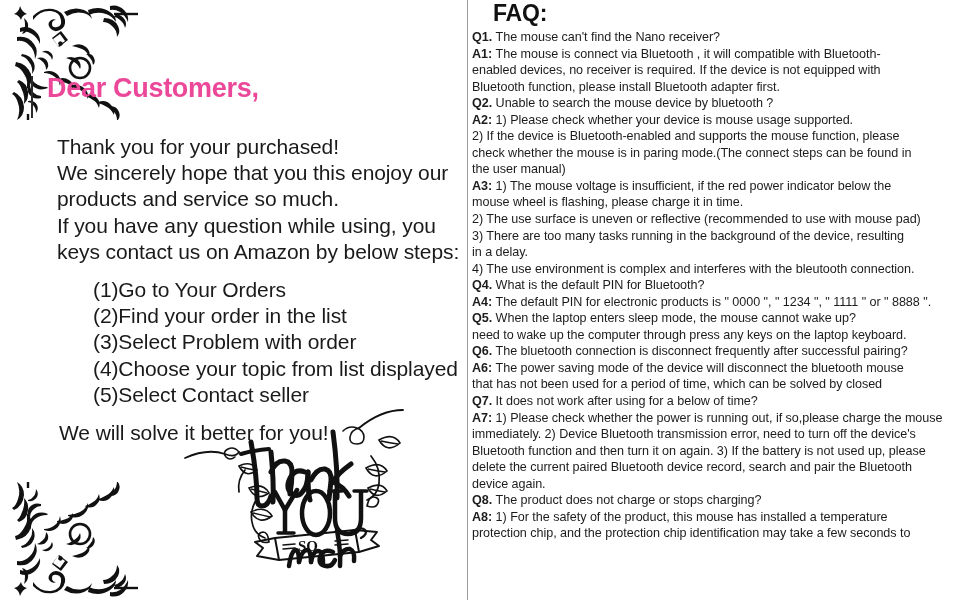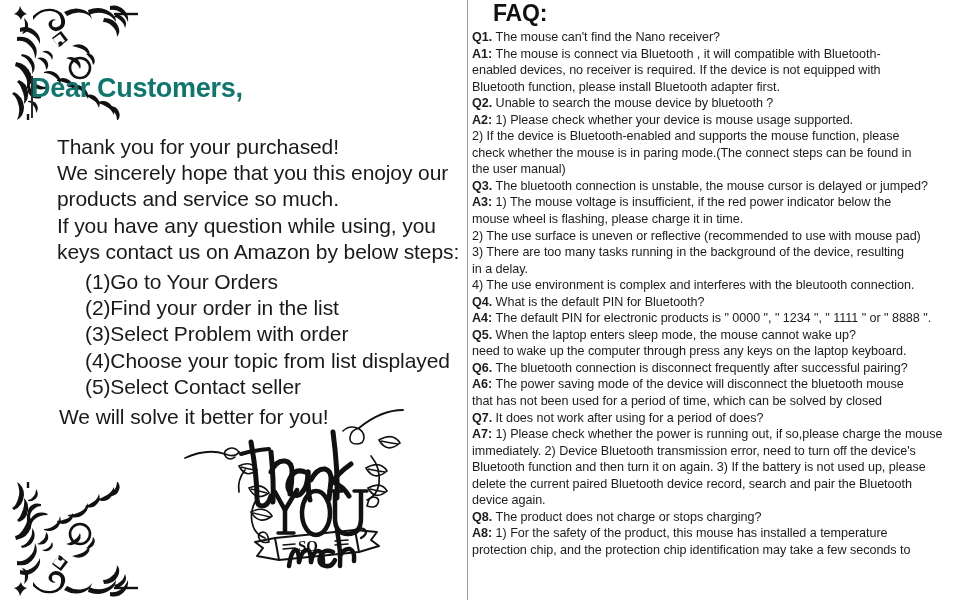--- a/index.html
+++ b/index.html
@@ -54,26 +54,26 @@
     top: 482px;
     width: 132px;
     height: 118px;
   }
 
   .greeting {
     position: absolute;
     left: 31px;
     top: 74px;
     width: 380px;
-    padding-left: 0;
+    padding-left: 16px;
     font-size: 27px;
     font-weight: bold;
     letter-spacing: -0.3px;
     line-height: 1.05;
-    color: #0f766e;
+    color: #ec4899;
   }
   .greeting-bar {
     position: absolute;
     left: 31px;
     top: 76px;
     width: 2px;
     height: 42px;
     background: #2a2a2a;
   }
 
@@ -83,21 +83,21 @@
     top: 134px;
     width: 400px;
     font-size: 21px;
     line-height: 26.2px;
     color: #1a1a1a;
     letter-spacing: -0.1px;
   }
   .body-line { white-space: nowrap; }
 
   .steps {
-    margin: 4px;
+    margin: 12px;
     padding: 0;
     list-style: none;
   }
   .step-line {
     white-space: nowrap;
     padding-left: 24px;
   }
 
   .closing { white-space: nowrap; padding-left: 2px; }
 
@@ -295,35 +295,34 @@
     <div class="faq-list" id="faq-list">
         <div class="faq-line"><span class="lbl">Q1. </span><span>The mouse can't find the Nano receiver?</span></div>
         <div class="faq-line"><span class="lbl">A1: </span><span>The mouse is connect via Bluetooth , it will compatible with Bluetooth-</span></div>
         <div class="faq-line"><span>enabled devices, no receiver is required. If the device is not equipped with</span></div>
         <div class="faq-line"><span>Bluetooth function, please install Bluetooth adapter first.</span></div>
         <div class="faq-line"><span class="lbl">Q2. </span><span>Unable to search the mouse device by bluetooth ?</span></div>
         <div class="faq-line"><span class="lbl">A2: </span><span>1) Please check whether your device is mouse usage supported.</span></div>
         <div class="faq-line"><span>2) If the device is Bluetooth-enabled and supports the mouse function, please</span></div>
         <div class="faq-line"><span>check whether the mouse is in paring mode.(The connect steps can be found in</span></div>
         <div class="faq-line"><span>the user manual)</span></div>
-        <div class="faq-line"><span class="lbl">Q3. </span><span>The bluetooth connection is unstable, the mouse cursor is delayed or jumped?</span></div>
         <div class="faq-line"><span class="lbl">A3: </span><span>1) The mouse voltage is insufficient, if the red power indicator below the</span></div>
         <div class="faq-line"><span>mouse wheel is flashing, please charge it in time.</span></div>
         <div class="faq-line"><span>2) The use surface is uneven or reflective (recommended to use with mouse pad)</span></div>
         <div class="faq-line"><span>3) There are too many tasks running in the background of the device, resulting</span></div>
         <div class="faq-line"><span>in a delay.</span></div>
         <div class="faq-line"><span>4) The use environment is complex and interferes with the bleutooth connection.</span></div>
         <div class="faq-line"><span class="lbl">Q4. </span><span>What is the default PIN for Bluetooth?</span></div>
         <div class="faq-line"><span class="lbl">A4: </span><span>The default PIN for electronic products is " 0000 ", " 1234 ",  " 1111 " or " 8888 ".</span></div>
         <div class="faq-line"><span class="lbl">Q5. </span><span>When the laptop enters sleep mode, the mouse cannot wake up?</span></div>
         <div class="faq-line"><span>need to wake up the computer through press any keys on the laptop keyboard.</span></div>
         <div class="faq-line"><span class="lbl">Q6. </span><span>The bluetooth connection is disconnect frequently after successful pairing?</span></div>
         <div class="faq-line"><span class="lbl">A6: </span><span>The power saving mode of the device will disconnect the bluetooth mouse</span></div>
         <div class="faq-line"><span>that has not been used for a period of time, which can be solved by closed</span></div>
-        <div class="faq-line"><span class="lbl">Q7. </span><span>It does not work after using for a period of does?</span></div>
+        <div class="faq-line"><span class="lbl">Q7. </span><span>It does not work after using for a below of time?</span></div>
         <div class="faq-line"><span class="lbl">A7: </span><span>1) Please check whether the power is running out, if so,please charge the mouse</span></div>
         <div class="faq-line"><span>immediately.  2) Device Bluetooth transmission error, need to turn off the device's</span></div>
         <div class="faq-line"><span>Bluetooth function and then turn it on again.  3) If the battery is not used up, please</span></div>
         <div class="faq-line"><span>delete the current paired Bluetooth device record, search and pair the Bluetooth</span></div>
         <div class="faq-line"><span>device again.</span></div>
         <div class="faq-line"><span class="lbl">Q8. </span><span>The product does not charge or stops charging?</span></div>
         <div class="faq-line"><span class="lbl">A8: </span><span>1) For the safety of the product, this mouse has installed a temperature</span></div>
         <div class="faq-line"><span>protection chip, and the protection chip identification may take a few seconds to</span></div>
       </div>
   </div>

